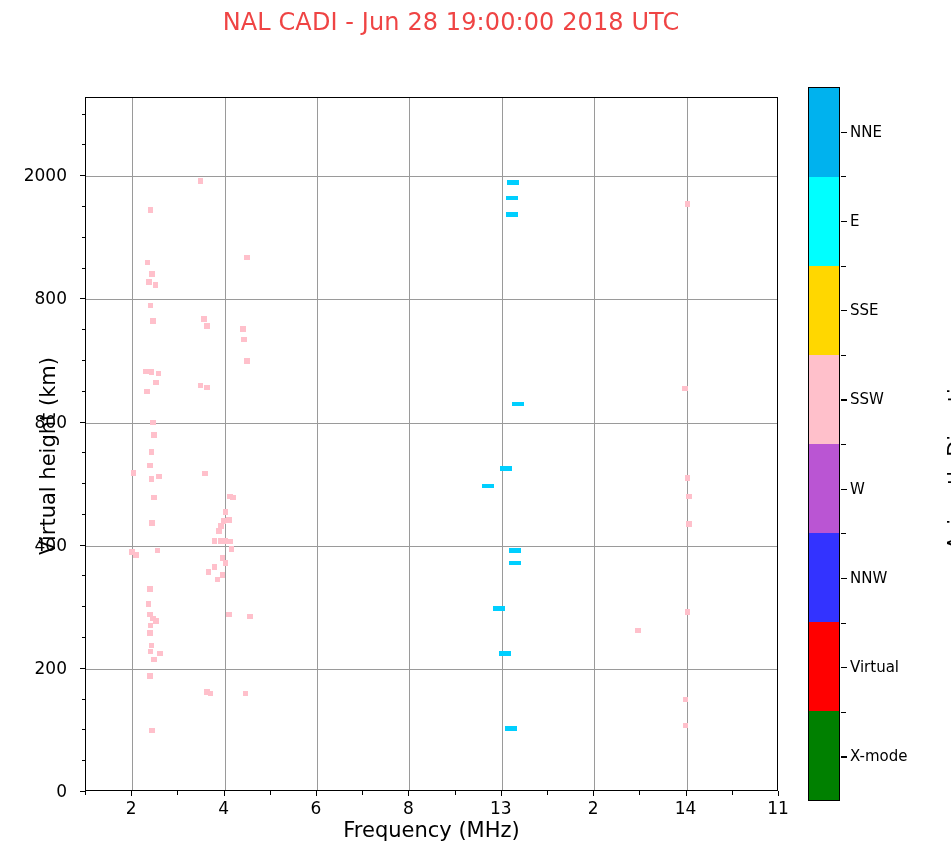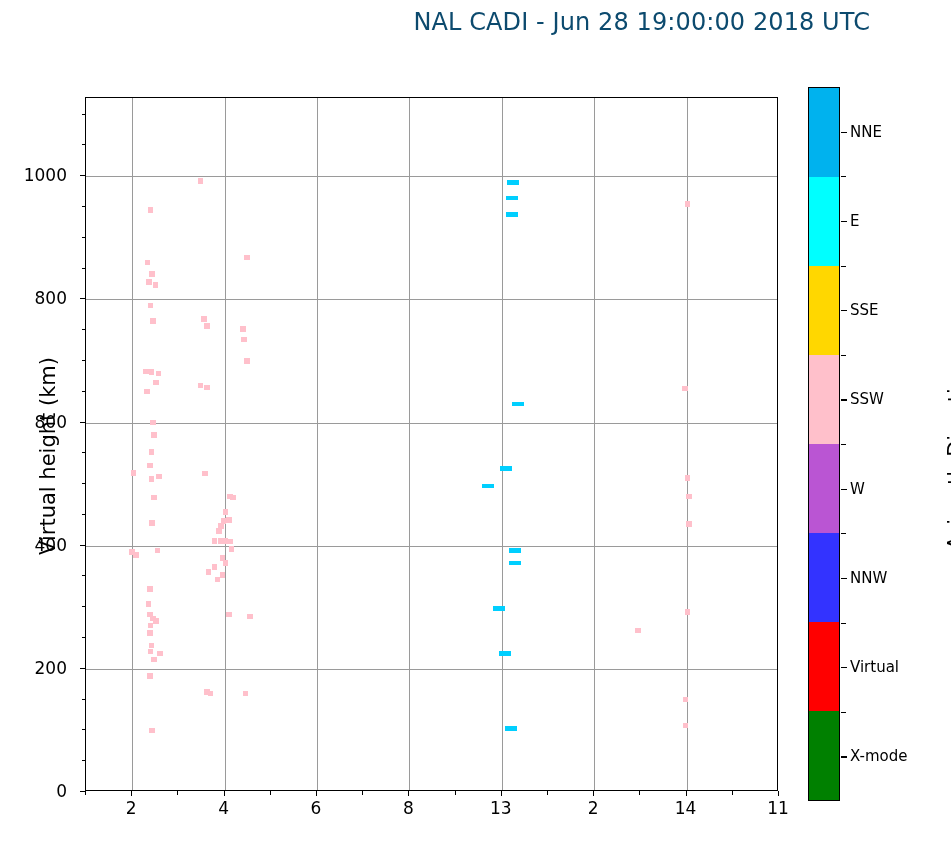--- a/index.html
+++ b/index.html
@@ -5,22 +5,22 @@
   html,body{margin:0;padding:0;}
   body{
     width:951px;height:856px;background:#ffffff;overflow:hidden;
     font-family:"DejaVu Sans","Liberation Sans",sans-serif;
     position:relative;
   }
   .fig{position:absolute;left:0;top:0;width:951px;height:856px;}
 
   
   #chart-title{
-    position:absolute;left:0;top:8px;width:870px;text-align:right;
-    font-size:24px;color:#0c4a6e;letter-spacing:0.1px;white-space:nowrap;
+    position:absolute;left:16px;top:8px;width:870px;text-align:center;
+    font-size:24px;color:#ef4444;letter-spacing:0.1px;white-space:nowrap;
   }
 
   
   #plot-area{
     position:absolute;left:85px;top:97px;width:693px;height:694px;
     border:1.3px solid #000;box-sizing:border-box;background:#fff;
   }
   #grid-layer,#data-layer{position:absolute;left:0;top:0;width:100%;height:100%;}
   .gridline-v{position:absolute;top:0;bottom:0;width:1px;background:#9a9a9a;}
   .gridline-h{position:absolute;left:0;right:0;height:1px;background:#9a9a9a;}
@@ -205,40 +205,41 @@
       <div class="yticklabel" style="top: 791px;">0</div>
       <div class="ytick" style="top: 667.841px;"></div>
       <div class="yticklabel" style="top: 667.841px;">200</div>
       <div class="ytick" style="top: 544.682px;"></div>
       <div class="yticklabel" style="top: 544.682px;">400</div>
       <div class="ytick" style="top: 421.524px;"></div>
       <div class="yticklabel" style="top: 421.524px;">800</div>
       <div class="ytick" style="top: 298.365px;"></div>
       <div class="yticklabel" style="top: 298.365px;">800</div>
       <div class="ytick" style="top: 175.206px;"></div>
-      <div class="yticklabel" style="top: 175.206px;">1000</div>
+      <div class="yticklabel" style="top: 175.206px;">2000</div>
       <div class="ytick minor" style="top: 760.21px;"></div>
       <div class="ytick minor" style="top: 729.421px;"></div>
       <div class="ytick minor" style="top: 698.631px;"></div>
       <div class="ytick minor" style="top: 637.051px;"></div>
       <div class="ytick minor" style="top: 606.262px;"></div>
       <div class="ytick minor" style="top: 575.472px;"></div>
       <div class="ytick minor" style="top: 513.893px;"></div>
       <div class="ytick minor" style="top: 483.103px;"></div>
       <div class="ytick minor" style="top: 452.313px;"></div>
       <div class="ytick minor" style="top: 390.734px;"></div>
       <div class="ytick minor" style="top: 359.944px;"></div>
       <div class="ytick minor" style="top: 329.154px;"></div>
       <div class="ytick minor" style="top: 267.575px;"></div>
       <div class="ytick minor" style="top: 236.785px;"></div>
       <div class="ytick minor" style="top: 205.996px;"></div>
       <div class="ytick minor" style="top: 144.416px;"></div>
       <div class="ytick minor" style="top: 113.626px;"></div>
     </div>
 
+  <div id="xlabel">Frequency (MHz)</div>
   <div id="ylabel">Virtual height (km)</div>
 
   <div id="colorbar">
       <div class="seg" style="background: rgb(0, 178, 238);"></div>
       <div class="seg" style="background: rgb(0, 255, 255);"></div>
       <div class="seg" style="background: rgb(255, 215, 0);"></div>
       <div class="seg" style="background: rgb(255, 192, 203);"></div>
       <div class="seg" style="background: rgb(186, 85, 211);"></div>
       <div class="seg" style="background: rgb(51, 51, 255);"></div>
       <div class="seg" style="background: rgb(255, 0, 0);"></div>

